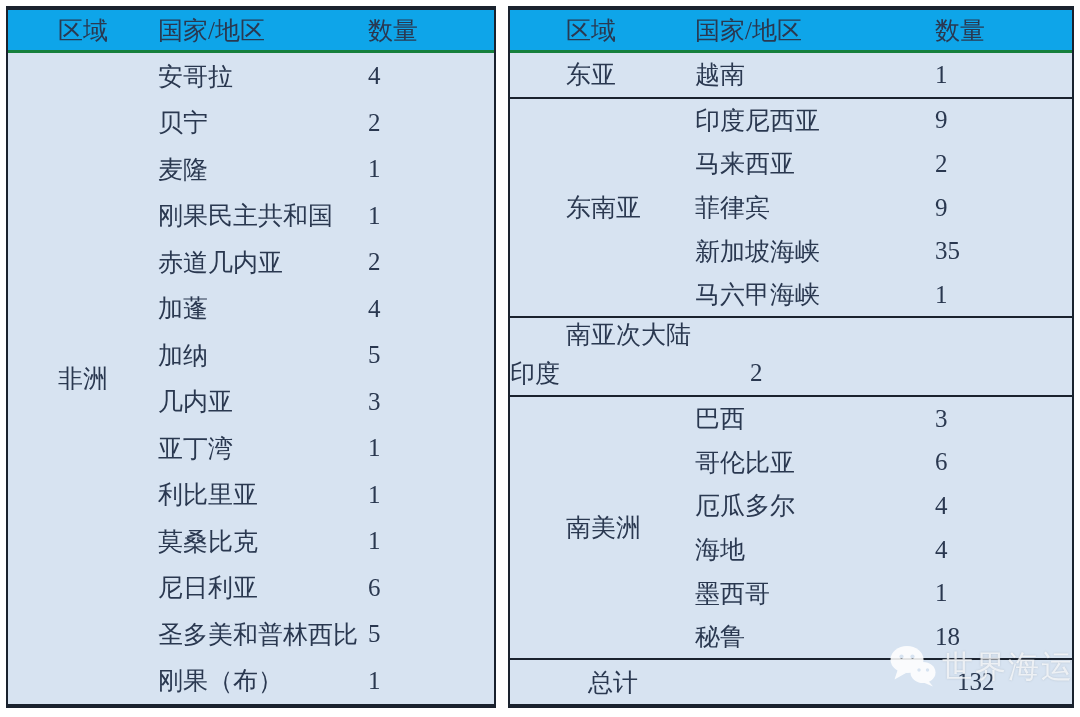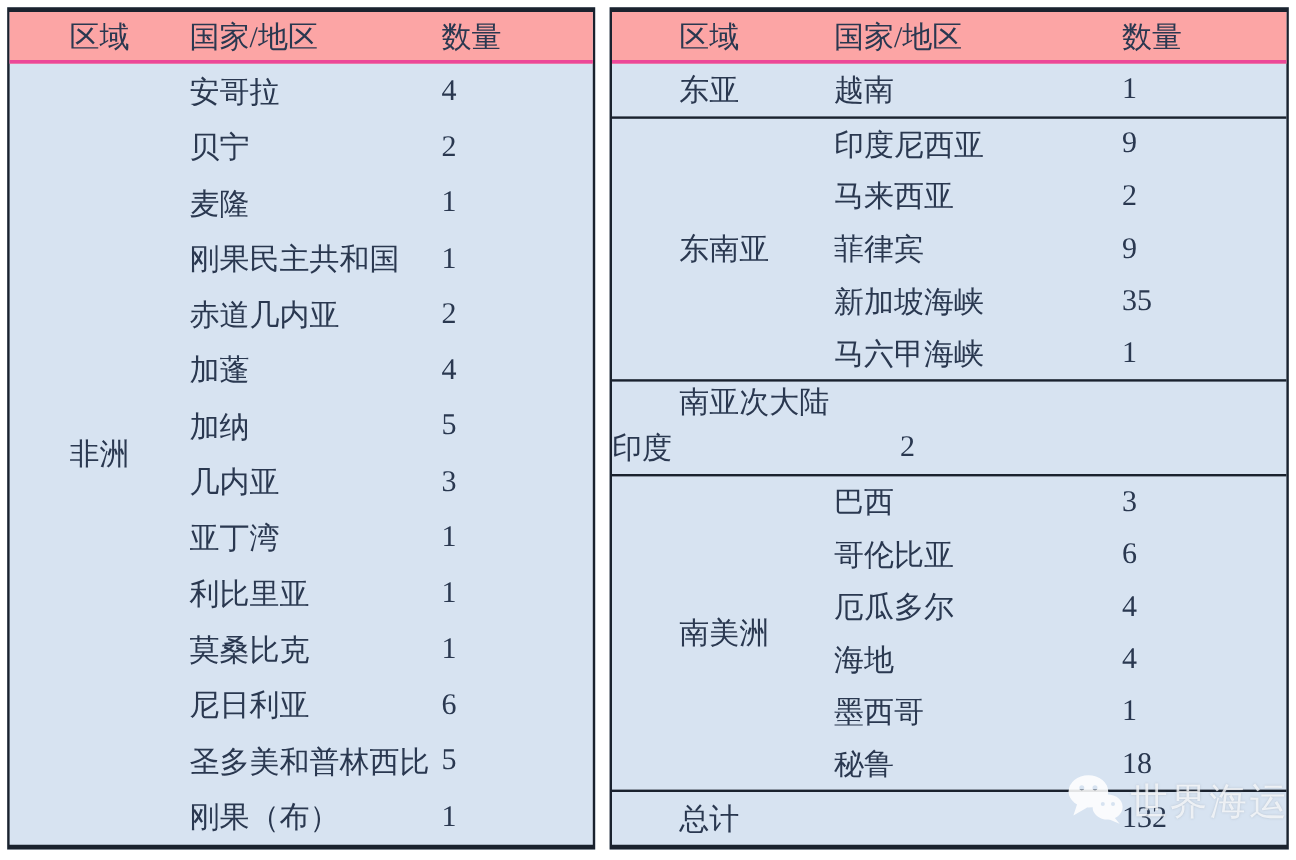--- a/index.html
+++ b/index.html
@@ -29,22 +29,22 @@
     font-size: 25px;
   }
   .t-left  { left: 6px;   width: 490px; --rw: 150px; --cw: 210px; }
   .t-right { left: 508px; width: 566px; --rw: 185px; --cw: 240px; }
 
   .header-row {
     flex: none;
     height: 43px;
     display: flex;
     align-items: center;
-    background: #fca5a5;
-    border-bottom: 3px solid #ec4899;
+    background: #0ea5e9;
+    border-bottom: 3px solid #15803d;
   }
   .cell { display: block; }
   .h-region, .region-cell { width: var(--rw); text-align: center; }
   .h-country, .country-cell { width: var(--cw); }
   .h-qty, .qty-cell { flex: 1; text-align: left; }
 
   .t-right .h-region,
   .t-right .region-cell { text-align: left; padding-left: 56px; }
 
   .tbody {
@@ -243,21 +243,21 @@
             <div class="row">
               <div class="cell country-cell">墨西哥</div>
               <div class="cell qty-cell">1</div>
             </div>
             <div class="row">
               <div class="cell country-cell">秘鲁</div>
               <div class="cell qty-cell">18</div>
             </div>
           </div>
         </div>
-        <div class="group total-row" style="flex-grow: 1;">
+        <div class="group total-row" style="flex-grow: 1; padding-left: 22px;">
           <div class="cell region-cell">总计</div>
           <div class="rows">
             <div class="row">
               <div class="cell country-cell"></div>
               <div class="cell qty-cell">132</div>
             </div>
           </div>
         </div>
       </div>
   </section>

